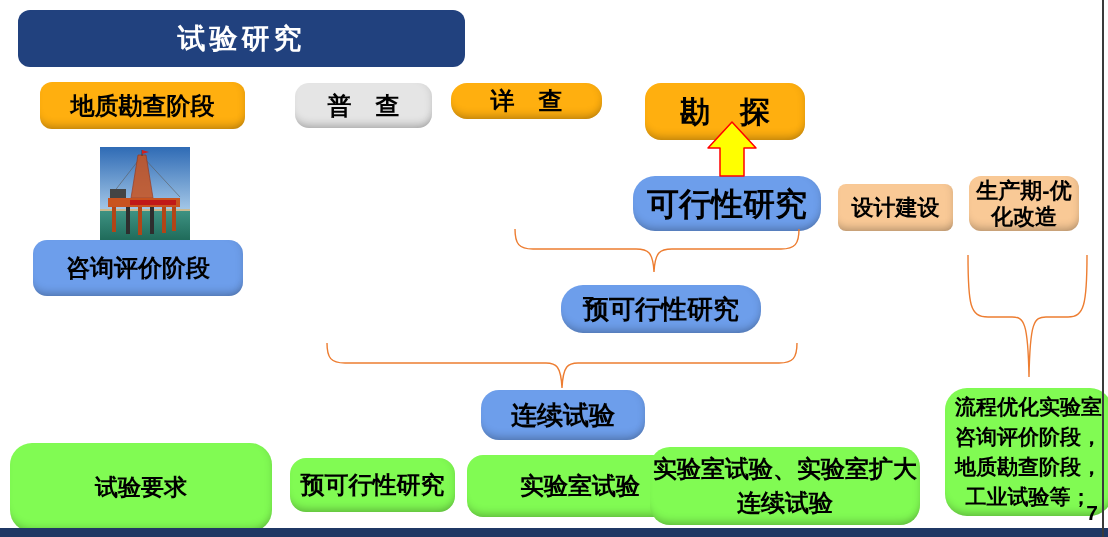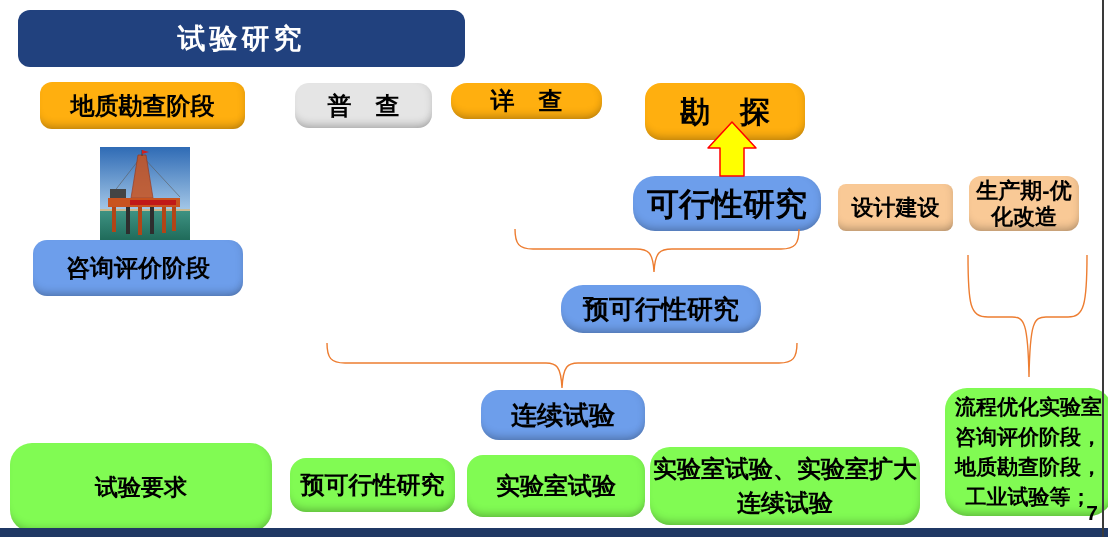--- a/index.html
+++ b/index.html
@@ -27,21 +27,21 @@
 
   .feasibility{left:633px;top:176px;width:188px;height:55px;border-radius:22px;font-size:32px;}
   .prefeasibility{left:561px;top:285px;width:200px;height:48px;border-radius:22px;font-size:26px;}
   .concept{left:481px;top:390px;width:164px;height:50px;border-radius:18px;font-size:26px;}
 
   .design{left:838px;top:184px;width:115px;height:47px;border-radius:8px;font-size:22px;}
   .production{left:969px;top:176px;width:110px;height:55px;border-radius:12px;font-size:22px;line-height:26px;}
 
   .requirement{left:10px;top:443px;width:262px;height:89px;border-radius:22px;font-size:23px;line-height:33px;}
   .kexuanxing{left:290px;top:458px;width:165px;height:54px;border-radius:16px;font-size:24px;}
-  .labtest{left:467px;top:455px;width:178px;height:62px;border-radius:16px;font-size:24px;}
+  .labtest{left:467px;top:455px;width:178px;height:62px;border-radius:16px;font-size:24px;padding-left:24px;}
   .labexpand{left:650px;top:447px;width:270px;height:78px;border-radius:20px;font-size:24px;line-height:34px;}
   .process{left:933px;top:388px;width:167px;height:128px;border-radius:22px;font-size:21px;line-height:30px;margin-left:12px;}
 
   .photo{position:absolute;left:100px;top:147px;width:90px;height:101px;}
 
   .overlay{position:absolute;left:0;top:0;width:1108px;height:537px;pointer-events:none;}
 
   .page-number{position:absolute;left:1080px;top:501px;width:24px;text-align:center;
                font-size:21px;font-weight:bold;color:#000;}
   .bottom-bar{position:absolute;left:0;top:528px;width:1108px;height:9px;background:#1F3864;}

